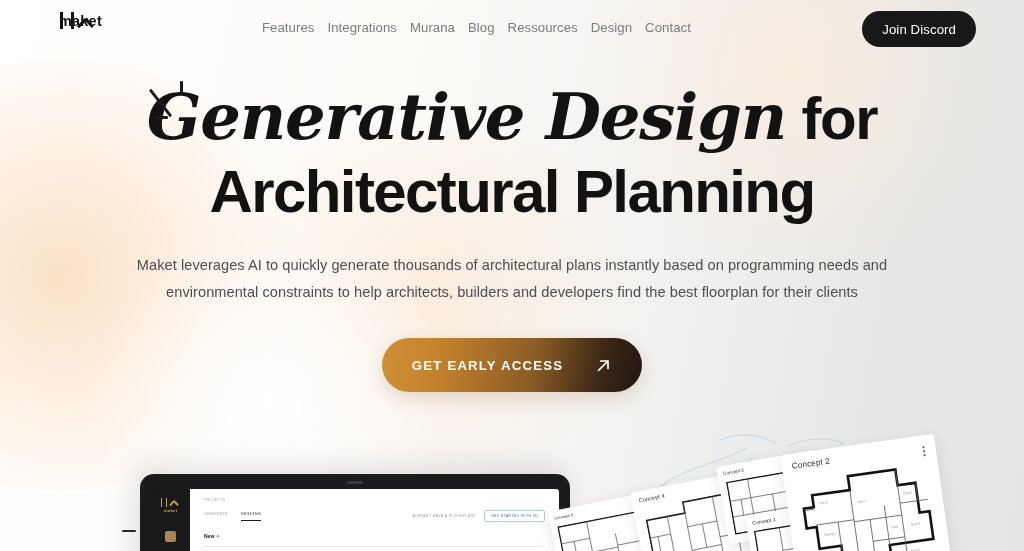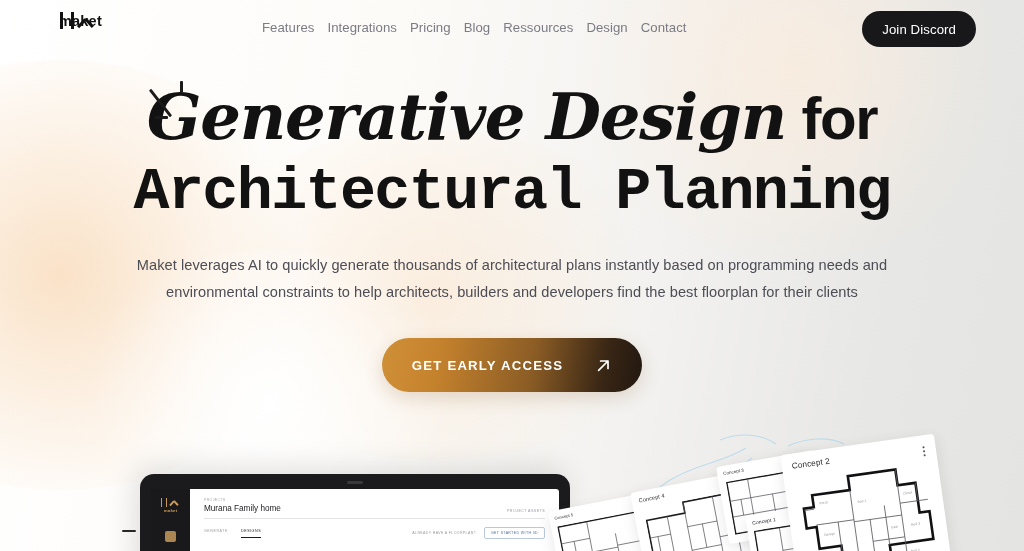--- a/index.html
+++ b/index.html
@@ -191,21 +191,21 @@
     font-size: 64px;
     letter-spacing: -1.2px;
   }
   .h-sans {
     font-family: "Liberation Sans", sans-serif;
     font-weight: 700;
     font-size: 60px;
     letter-spacing: -1.4px;
   }
   .headline-2 {
-    font-family: Liberation Mono, monospace;
+    font-family: Liberation Sans, sans-serif;
     font-weight: 700;
     font-size: 60px;
     line-height: 68px;
     letter-spacing: -1.6px;
     color: #121212;
     white-space: nowrap;
     margin-top: 2px;
   }
 
   .subhead {
@@ -421,21 +421,21 @@
         <span class="logo-bar b1"></span>
         <span class="logo-bar b2"></span>
         <span class="logo-caret"></span>
       </span>
       <span class="logo-word">maket</span>
     </a>
 
     <nav class="main-nav">
       <a href="#">Features</a>
       <a href="#">Integrations</a>
-      <a href="#">Pricing</a>
+      <a href="#">Murana</a>
       <a href="#">Blog</a>
       <a href="#">Ressources</a>
       <a href="#">Design</a>
       <a href="#">Contact</a>
     </nav>
 
     <button class="discord-btn">Join Discord</button>
   </header>
 
   <section class="hero">
@@ -498,24 +498,20 @@
             </span>
             <span class="app-logo-word">maket</span>
           </div>
           <span class="app-side-icon"></span>
         </div>
 
         <div class="app-main">
 
           <div class="app-eyebrow">Projects</div>
 
-          <div class="app-title-row">
-            <span class="app-title">Murana Family home</span>
-            <span class="app-assets">PROJECT ASSETS</span>
-          </div>
 
           <div class="app-tabs-row">
             <div class="app-tabs">
               <span class="app-tab">GENERATE</span>
               <span class="app-tab active">DESIGNS</span>
             </div>
             <div class="app-actions">
               <span class="app-hint">ALREADY HAVE A FLOORPLAN?</span>
               <span class="app-3d-btn">GET STARTED WITH 3D</span>
             </div>

